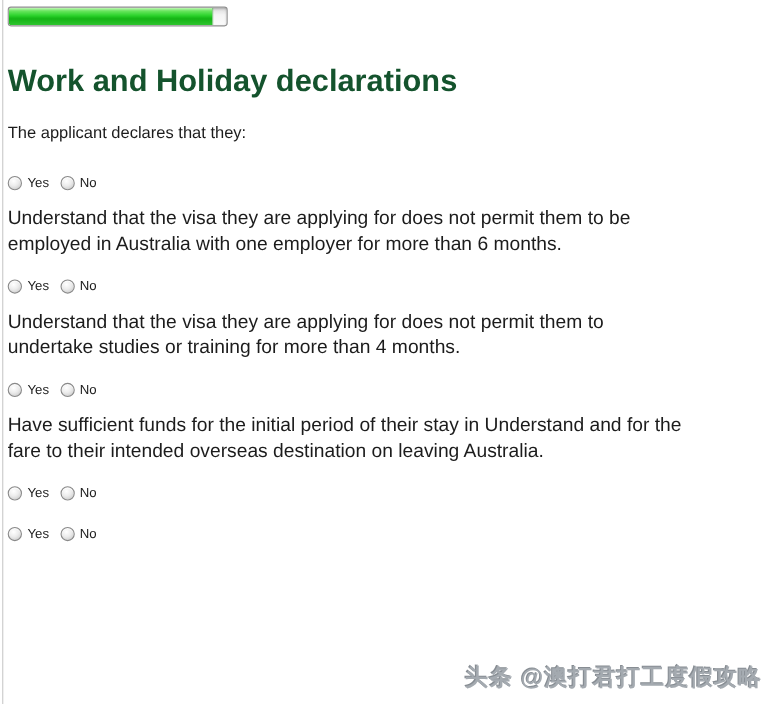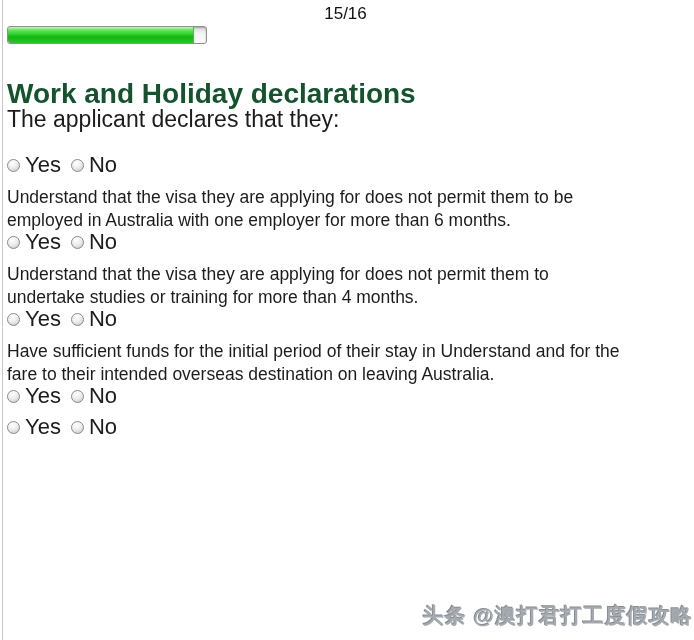--- a/index.html
+++ b/index.html
@@ -51,34 +51,34 @@
     margin: 36px 0 0 0;
     font-size: 28px;
     line-height: 28px;
     font-weight: 700;
     color: #14532d;
   }
 
   .warning { margin-top: 16px; font-size: 17.5px; line-height: 25px; }
   .warning .label { font-weight: 700; }
 
-  .intro { font-size: 23px; line-height: 23px; }
+  .intro { margin-top: 21px; font-size: 15px; line-height: 23px; }
 
   .questions { margin-top: 24px; }
   .statement {
     font-size: 17.5px;
     line-height: 23px;
     white-space: pre-line;
   }
   .yesno {
     display: flex;
     align-items: center;
-    margin: 0 0 11px 0;
+    margin: 17px 0 11px 0;
     height: 20px;
-    font-size: 22px;
+    font-size: 12px;
   }
   .radio {
     width: 13px; height: 13px;
     border-radius: 50%;
     border: 1px solid #898989;
     background: radial-gradient(circle at 40% 32%, #ffffff 0%, #ececec 45%, #c0c0c0 100%);
     box-shadow: inset 0 1px 1px rgba(255,255,255,0.9);
     margin-right: 5px;
     flex: none;
   }
@@ -96,21 +96,20 @@
     white-space: nowrap;
   }
 </style>
 </head>
 <body>
 
 <div class="left-edge"></div>
 
 <div class="content">
 
-  <div class="step">15/16</div>
 
   <div class="progress">
     <div class="progress-fill" style="width: 94%;"></div>
   </div>
 
   <h1 class="title">Work and Holiday declarations</h1>
 
 
   <div class="intro">The applicant declares that they:</div>
 

